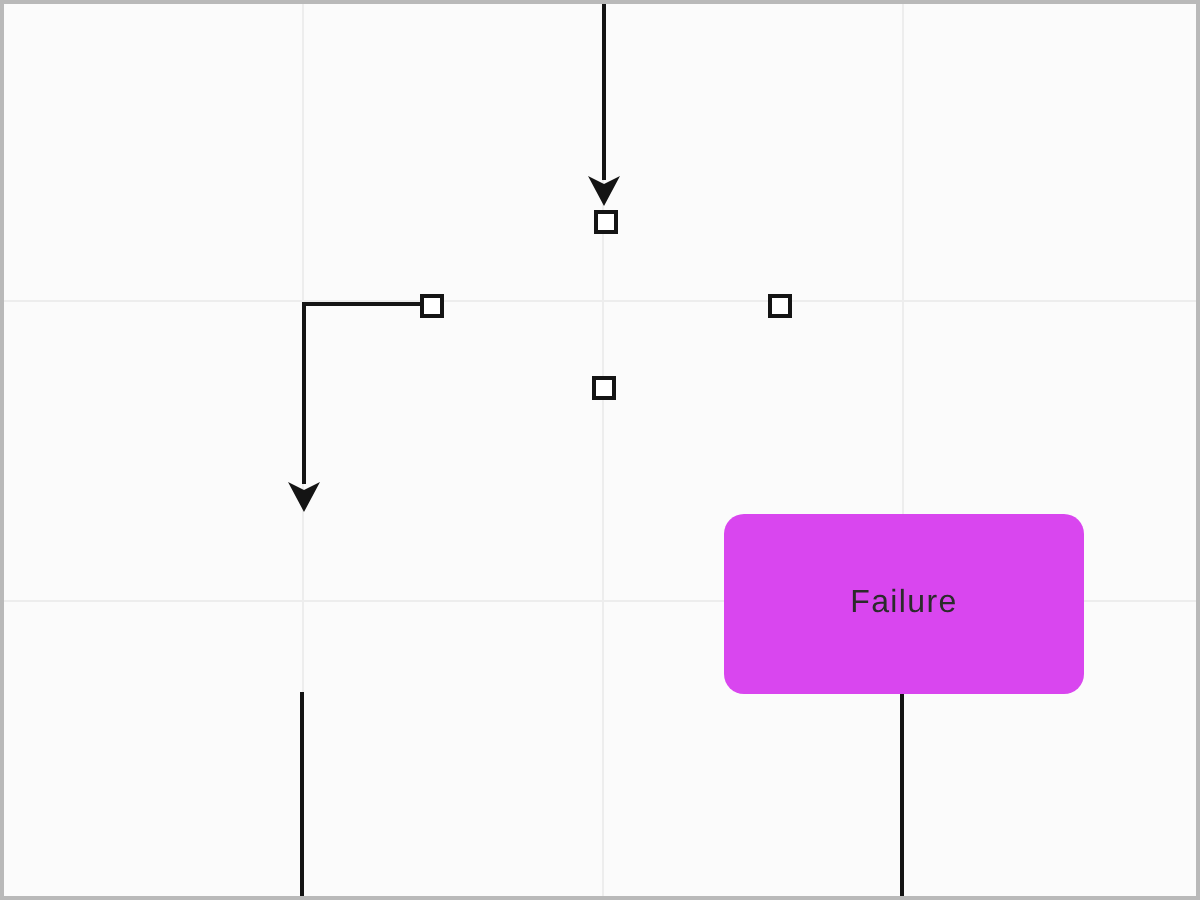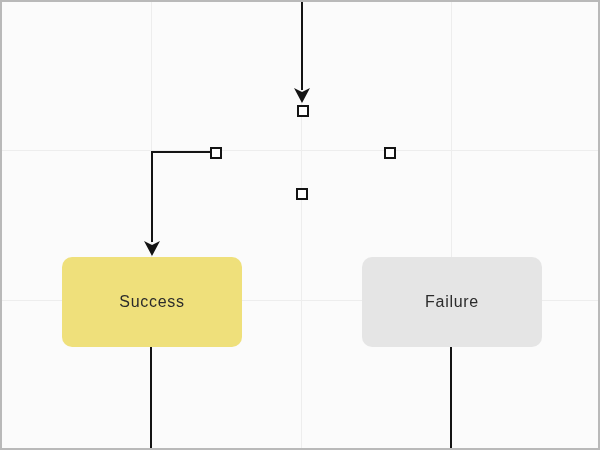--- a/index.html
+++ b/index.html
@@ -73,21 +73,21 @@
     background: #a7d8a0;
   }
   #node-success {
     left: 60px; top: 255px;
     width: 180px; height: 90px;
     background: #efe07b;
   }
   #node-failure {
     left: 360px; top: 255px;
     width: 180px; height: 90px;
-    background: #e5e5e5;
+    background: #d946ef;
   }
 
   
   .handle {
     position: absolute;
     width: 8px; height: 8px;
     background: #ffffff;
     border: 2px solid #141414;
     z-index: 4;
   }
@@ -122,23 +122,20 @@
     <g>
       <path class="link" d="M149 344 L149 446"></path>
     </g>
 
     <g>
       <path class="link" d="M449 344 L449 446"></path>
     </g>
   </svg>
 
 
-  <div class="node" id="node-success">
-    <span class="node-label">Success</span>
-  </div>
 
   <div class="node" id="node-failure">
     <span class="node-label">Failure</span>
   </div>
 
   <div class="handle" id="handle-top"></div>
   <div class="handle" id="handle-left"></div>
   <div class="handle" id="handle-right"></div>
   <div class="handle" id="handle-bottom"></div>
 

